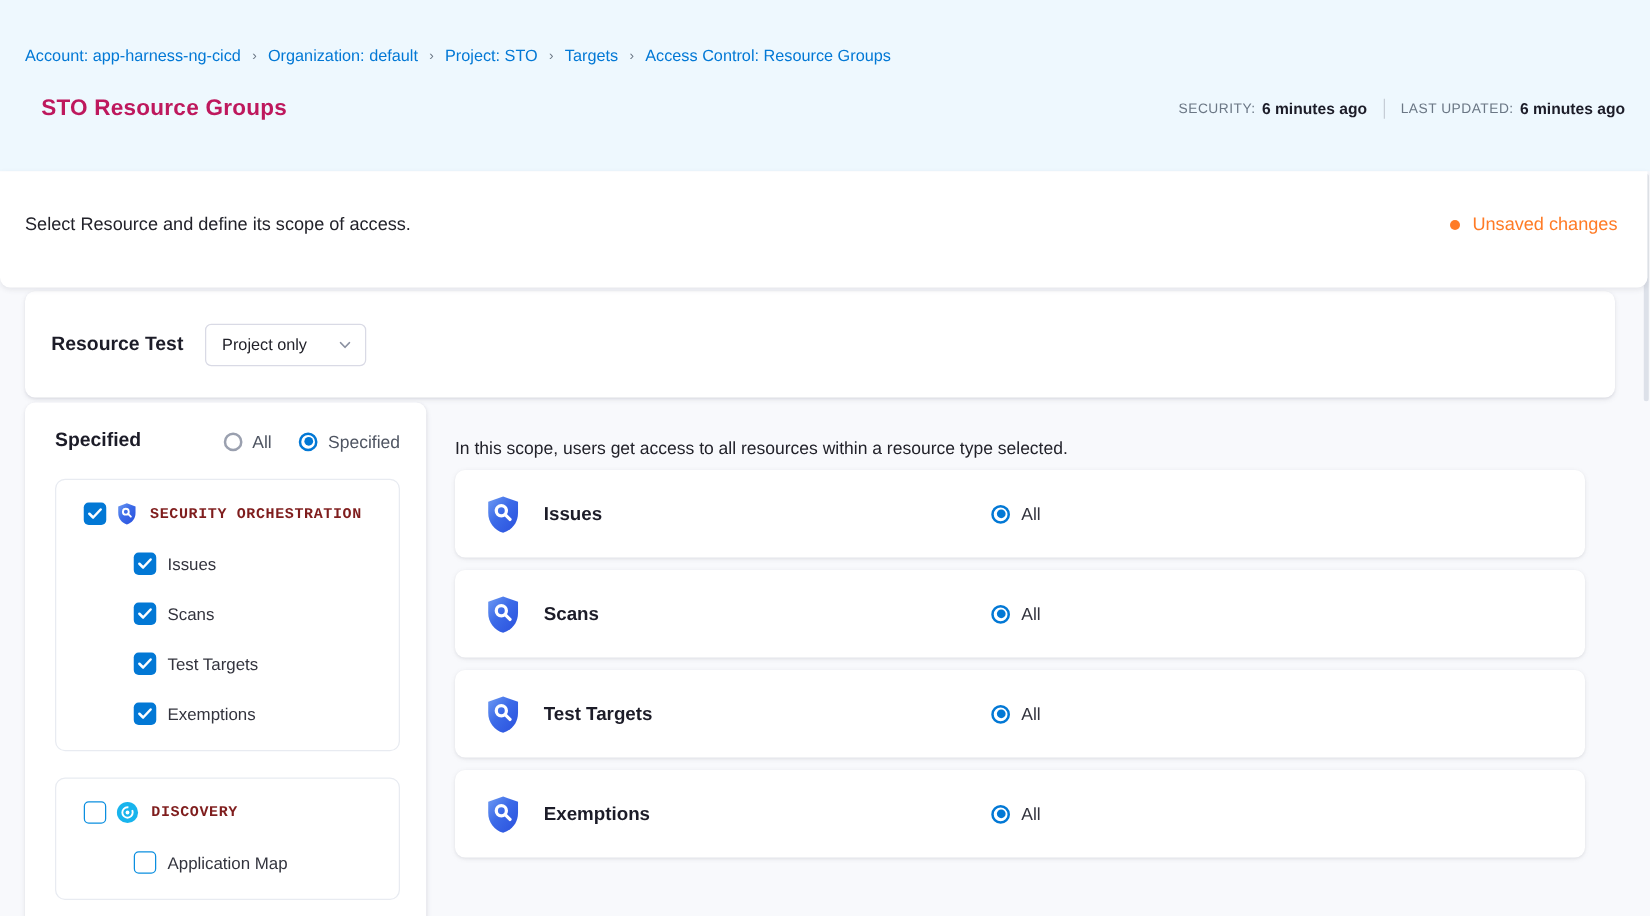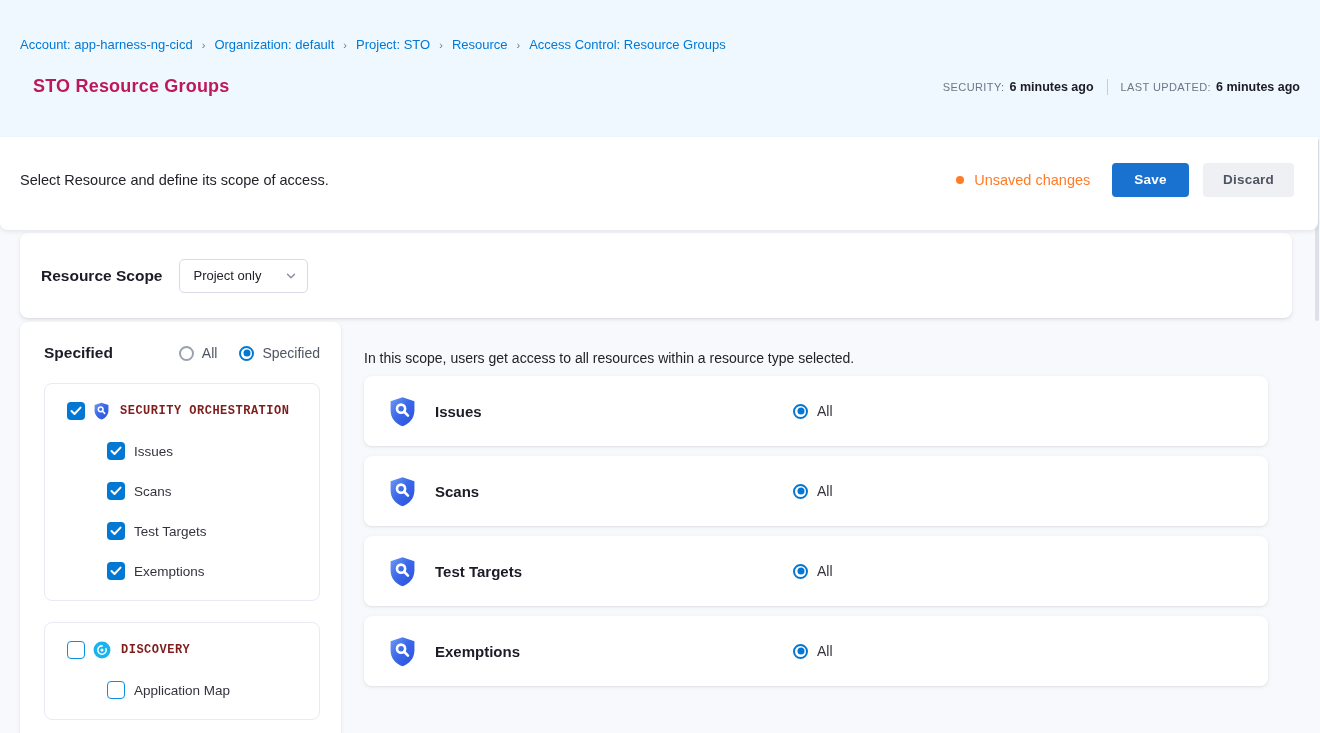--- a/index.html
+++ b/index.html
@@ -149,21 +149,21 @@
 </svg>
 
 <div class="page-header">
   <div class="breadcrumb">
     <span class="crumb">Account: app-harness-ng-cicd</span>
     <span class="crumb-sep">›</span>
     <span class="crumb">Organization: default</span>
     <span class="crumb-sep">›</span>
     <span class="crumb">Project: STO</span>
     <span class="crumb-sep">›</span>
-    <span class="crumb">Resource</span>
+    <span class="crumb">Targets</span>
     <span class="crumb-sep">›</span>
     <span class="crumb">Access Control: Resource Groups</span>
   </div>
   <div class="title-row">
     <div class="page-title">STO Resource Groups</div>
     <div class="meta">
       <span class="meta-label">SECURITY:</span>
       <span class="meta-value">6 minutes ago</span>
       <span class="meta-divider"></span>
       <span class="meta-label">LAST UPDATED:</span>
@@ -172,31 +172,27 @@
   </div>
 </div>
 
 <div class="toolbar">
   <div class="toolbar-desc">Select Resource and define its scope of access.</div>
   <div class="toolbar-actions">
     <div class="unsaved">
       <span class="unsaved-dot"></span>
       <span>Unsaved changes</span>
     </div>
-    <div>
-      <button class="btn btn-primary">Save</button>
-      <button class="btn btn-secondary">Discard</button>
-    </div>
   </div>
 </div>
 
 <div class="content">
 
   <div class="card scope-card">
-    <span class="scope-label">Resource Scope</span>
+    <span class="scope-label">Resource Test</span>
     <div class="dropdown">
       <span class="dropdown-value">Project only</span>
       <svg class="chev" viewBox="0 0 10 10">
           <path d="M1.5 3.2 L5 6.8 L8.5 3.2" fill="none" stroke="#8a90a0" stroke-width="1.4" stroke-linecap="round" stroke-linejoin="round"></path>
         </svg>
     </div>
   </div>
 
   <div class="card resources-card">
     <div class="resources-head">

